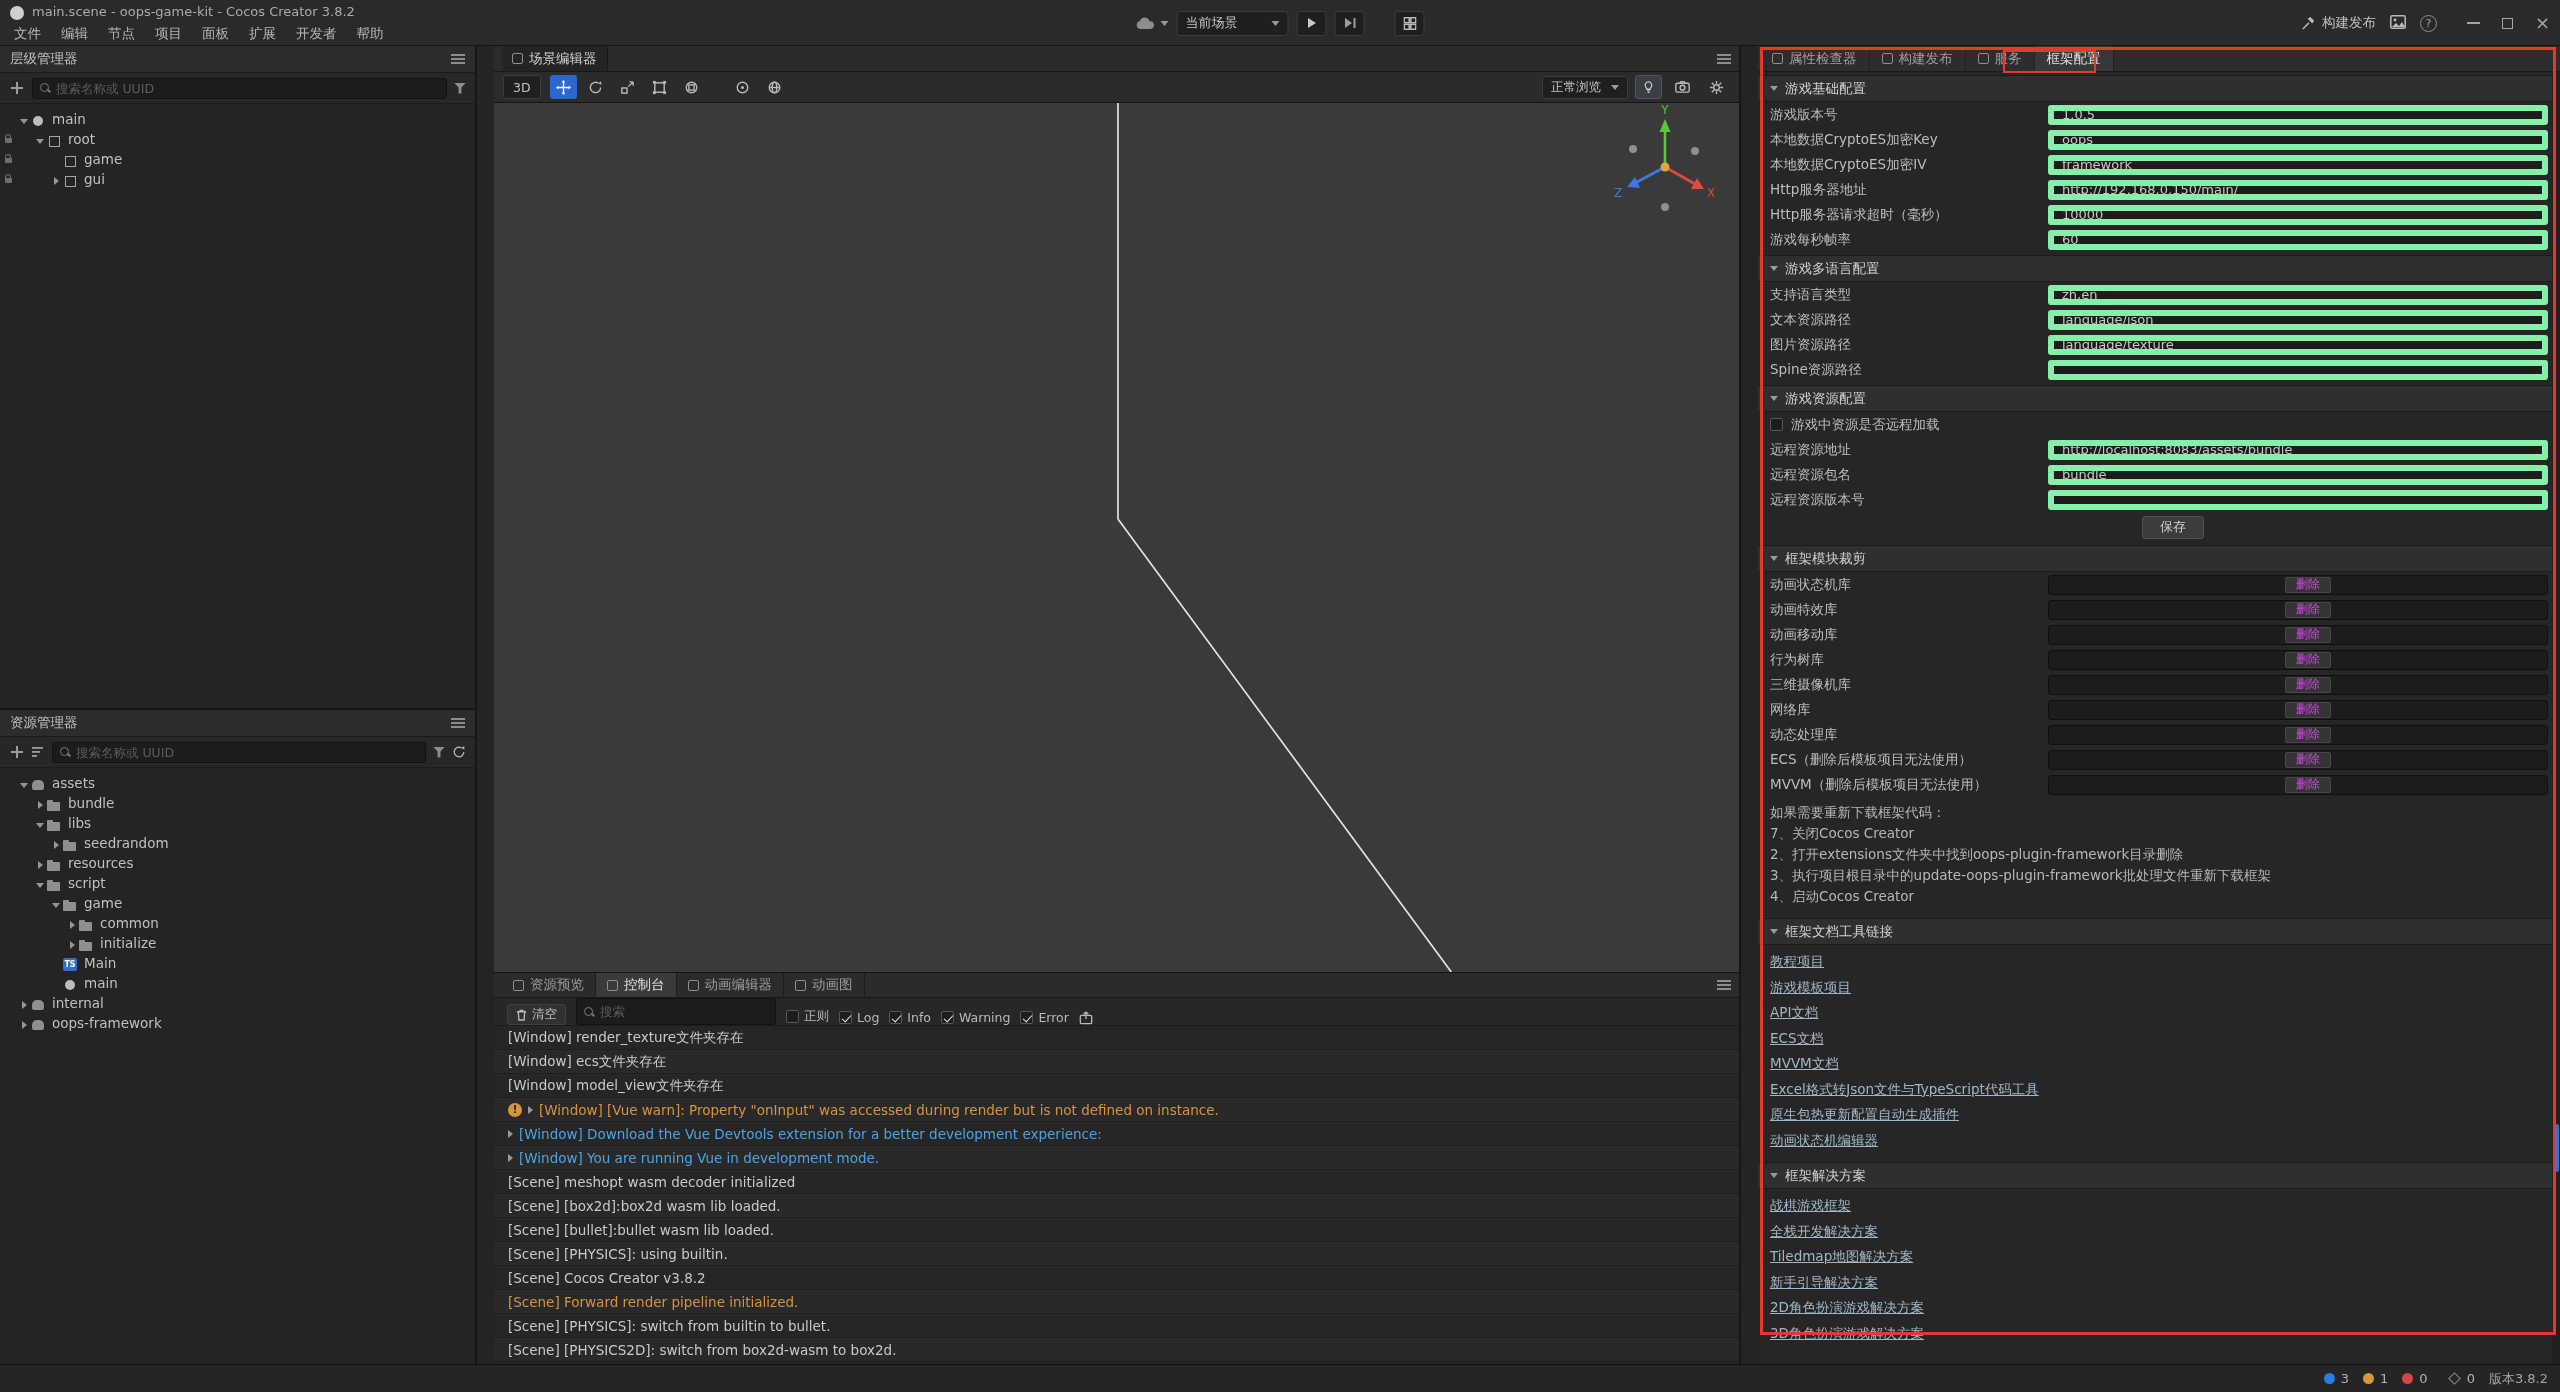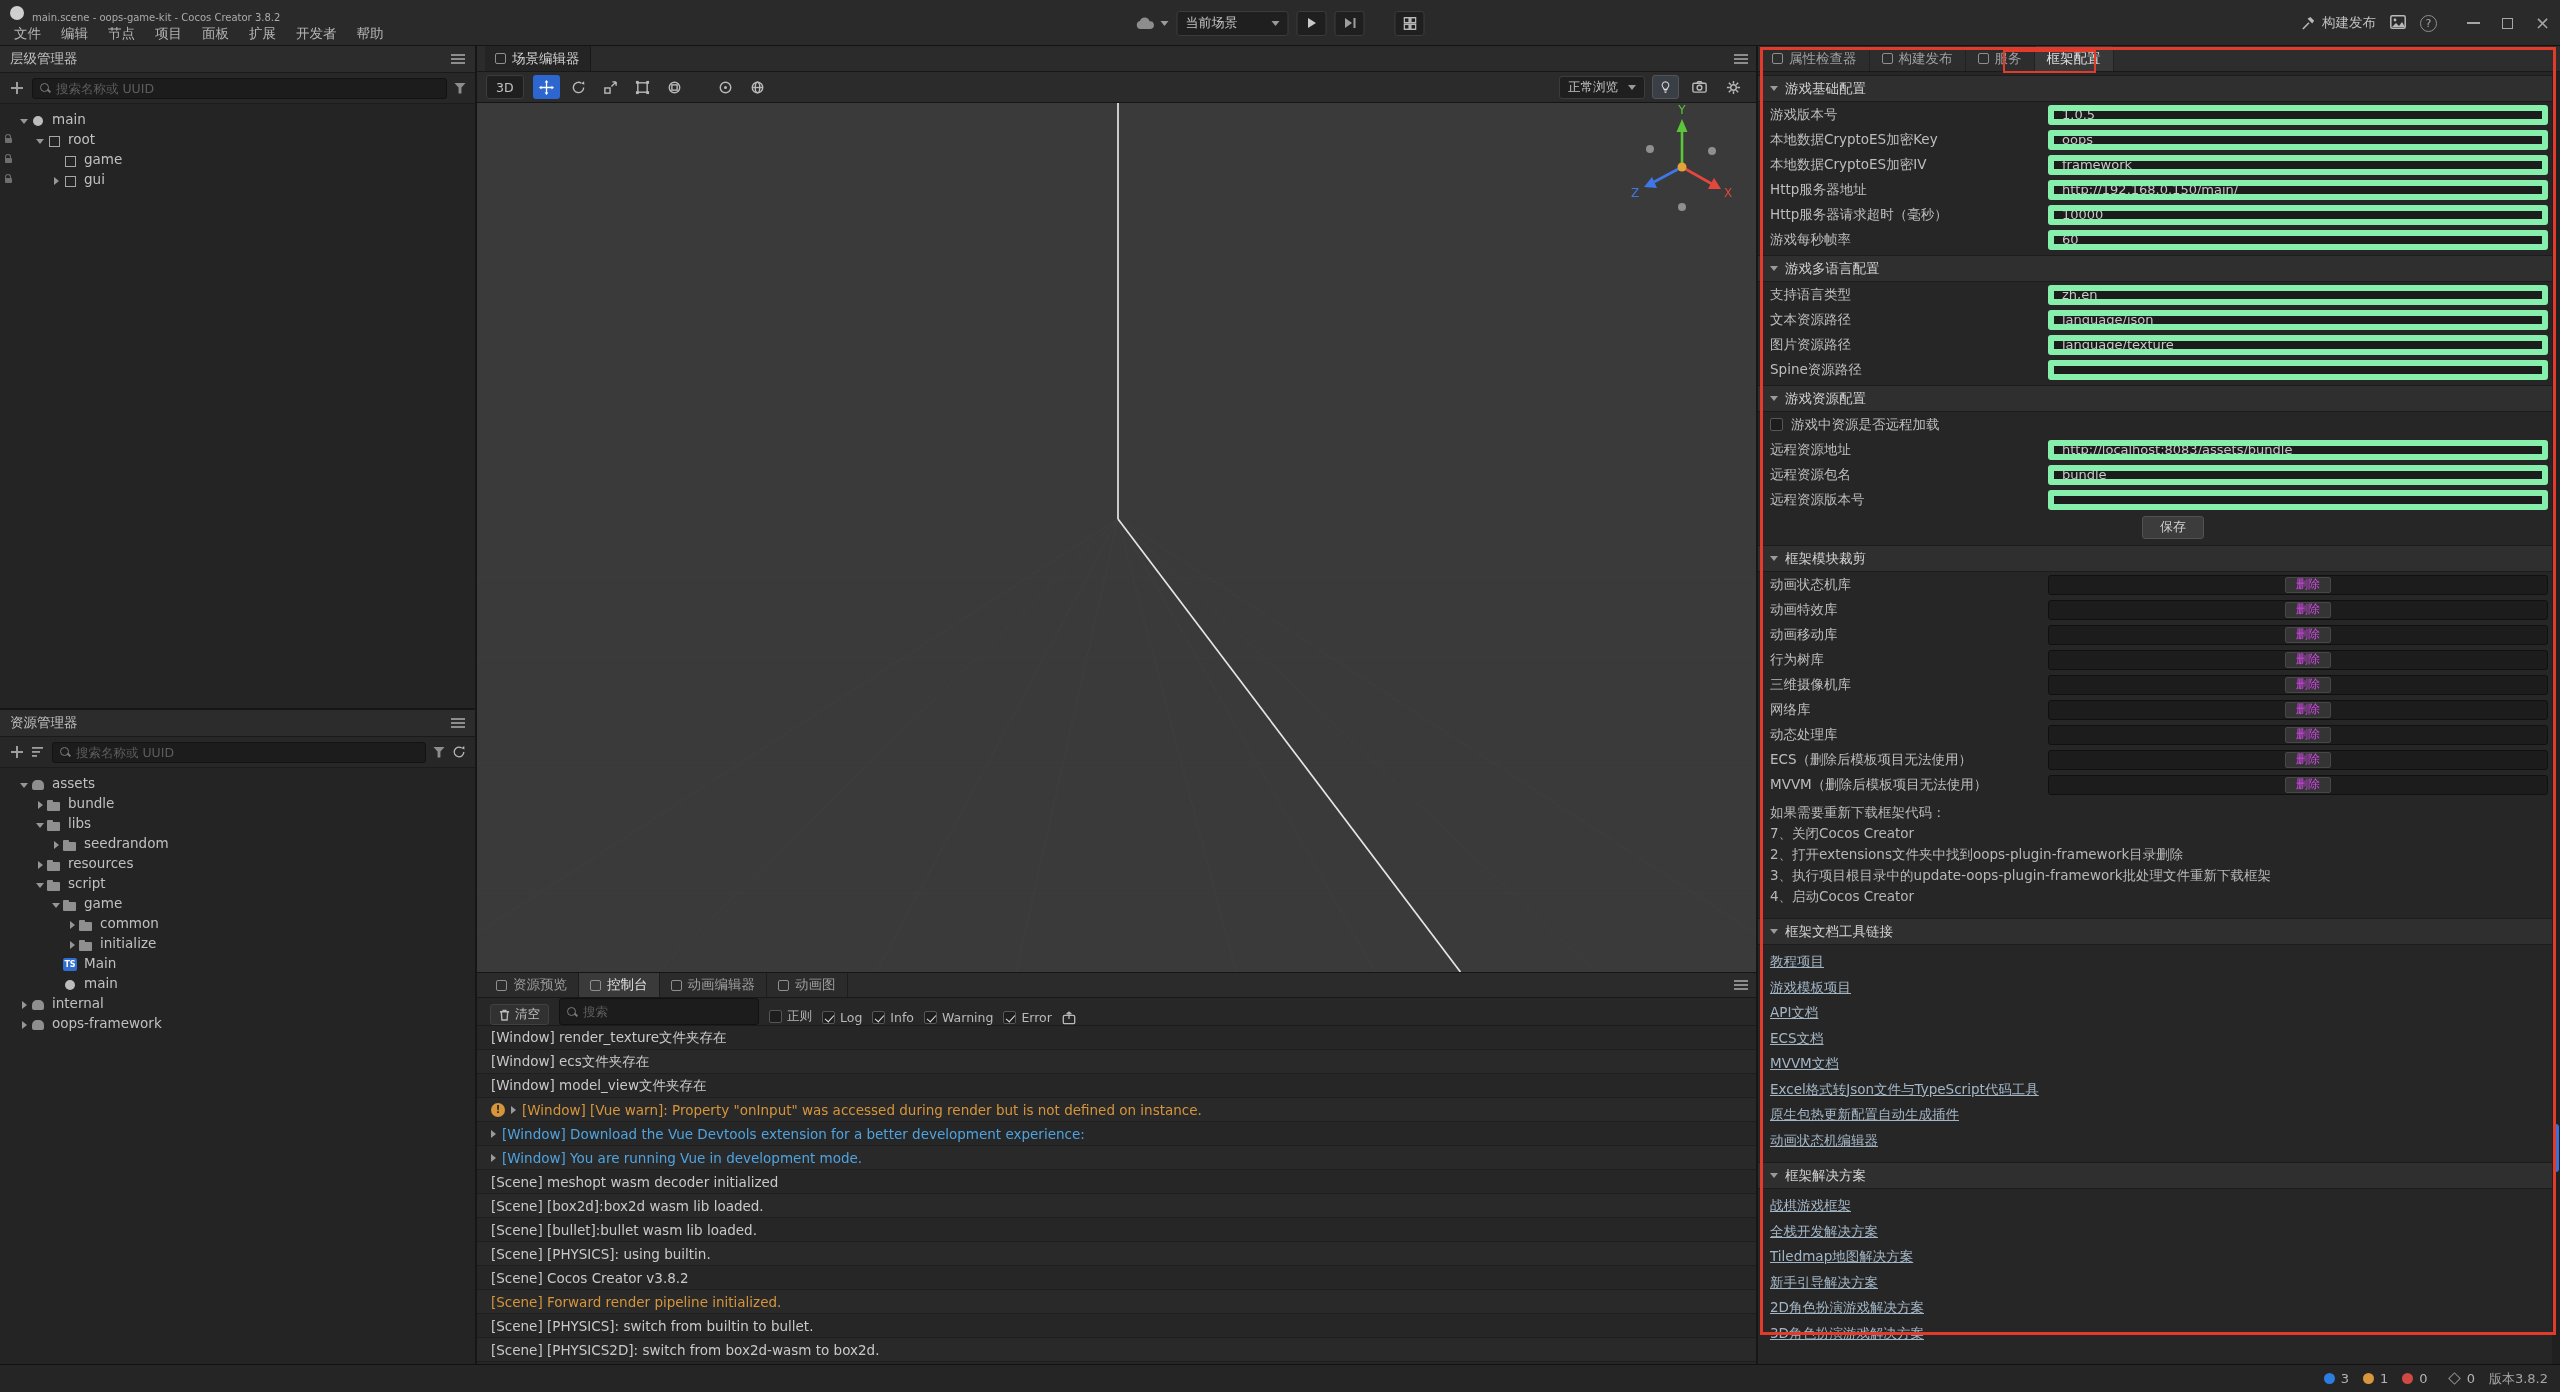--- a/index.html
+++ b/index.html
@@ -4,21 +4,21 @@
 <title>Cocos Creator</title>
 <style>
   *{box-sizing:border-box;margin:0;padding:0;}
   html,body{width:2560px;height:1392px;overflow:hidden;}
   body{background:#1b1b1b;font-family:"DejaVu Sans","Liberation Sans",sans-serif;font-size:14px;color:#bdbdbd;cursor:default;-webkit-font-smoothing:antialiased;}
   .app{position:relative;width:2560px;height:1392px;display:flex;flex-direction:column;background:#242424;}
 
   
   .titlebar{position:relative;height:46px;background:#2a2a2a;border-bottom:1px solid #141414;flex:none;}
   .logo{position:absolute;left:10px;top:6px;width:14px;height:14px;border-radius:50%;background:#cfcfcf;}
-  .window-title{position:absolute;left:32px;top:12px;font-size:10px;color:#ababab;white-space:nowrap;}
+  .window-title{position:absolute;left:32px;top:4px;font-size:13px;color:#ababab;white-space:nowrap;}
   .menubar{position:absolute;left:4px;top:23px;display:flex;}
   .menu-item{padding:2px 10px;font-size:13.5px;color:#b5b5b5;}
   .top-center{position:absolute;left:50%;top:0;height:46px;transform:translateX(-50%);display:flex;align-items:center;gap:8px;}
   .tool-chip{display:flex;align-items:center;gap:5px;}
   .select-box{height:25px;min-width:112px;background:#1f1f1f;border:1px solid #3c3c3c;border-radius:3px;display:flex;align-items:center;justify-content:space-between;padding:0 8px;font-size:13px;color:#c3c3c3;}
   .caret{width:0;height:0;border-left:4px solid transparent;border-right:4px solid transparent;border-top:5px solid #9a9a9a;}
   .top-btn{height:25px;width:30px;background:#1f1f1f;border:1px solid #3c3c3c;border-radius:3px;display:flex;align-items:center;justify-content:center;}
   .top-right{position:absolute;right:10px;top:0;height:46px;display:flex;align-items:center;gap:14px;}
   .build-chip{display:flex;align-items:center;gap:6px;font-size:13.5px;color:#c0c0c0;}
   .help-icon{width:17px;height:17px;border:1.5px solid #8f8f8f;border-radius:50%;color:#a5a5a5;font-size:11px;display:flex;align-items:center;justify-content:center;}
@@ -37,21 +37,21 @@
   .plus-icon::after{content:"";position:absolute;left:7px;top:2px;width:2px;height:12px;background:#9d9d9d;}
   .mag{width:12px;height:12px;position:relative;flex:none;}
   .mag::before{content:"";position:absolute;left:1px;top:1px;width:7px;height:7px;border:1.5px solid #7a7a7a;border-radius:50%;}
   .mag::after{content:"";position:absolute;left:8px;top:8px;width:4px;height:1.8px;background:#7a7a7a;transform:rotate(45deg);}
   .funnel{width:12px;height:11px;background:#8d8d8d;clip-path:polygon(0 0,100% 0,62% 45%,62% 100%,38% 100%,38% 45%);flex:none;}
   .search-box{flex:1;height:21px;background:#1c1c1c;border:1px solid #121212;border-radius:3px;display:flex;align-items:center;gap:5px;padding:0 6px;min-width:0;}
   .search-box input{flex:1;min-width:0;background:transparent;border:none;outline:none;color:#9b9b9b;font-size:12.5px;font-family:inherit;}
   .search-box input::placeholder{color:#5d5d5d;}
 
   
-  .workspace{display:flex;height:1318px;flex:none;}
+  .workspace{display:flex;height:1318px;flex:none;gap:17px;}
   .left-col{width:477px;flex:none;display:flex;flex-direction:column;background:#242424;border-right:2px solid #161616;}
   .center-col{flex:1;display:flex;flex-direction:column;min-width:0;border-right:2px solid #161616;}
   .right-col{width:802px;flex:none;background:#262626;position:relative;display:flex;flex-direction:column;}
 
   .panel{display:flex;flex-direction:column;min-height:0;}
   .panel-header{height:27px;flex:none;background:#2c2c2c;border-bottom:1px solid #1a1a1a;display:flex;align-items:center;padding:0 10px;font-size:13.5px;color:#c2c2c2;}
   .panel-header .hamburger{margin-left:auto;}
   .panel-toolbar{height:31px;flex:none;background:#272727;border-bottom:1px solid #1c1c1c;display:flex;align-items:center;gap:7px;padding:0 9px;}
   .hierarchy-panel{height:664px;flex:none;border-bottom:2px solid #161616;}
   .assets-panel{flex:1;}

